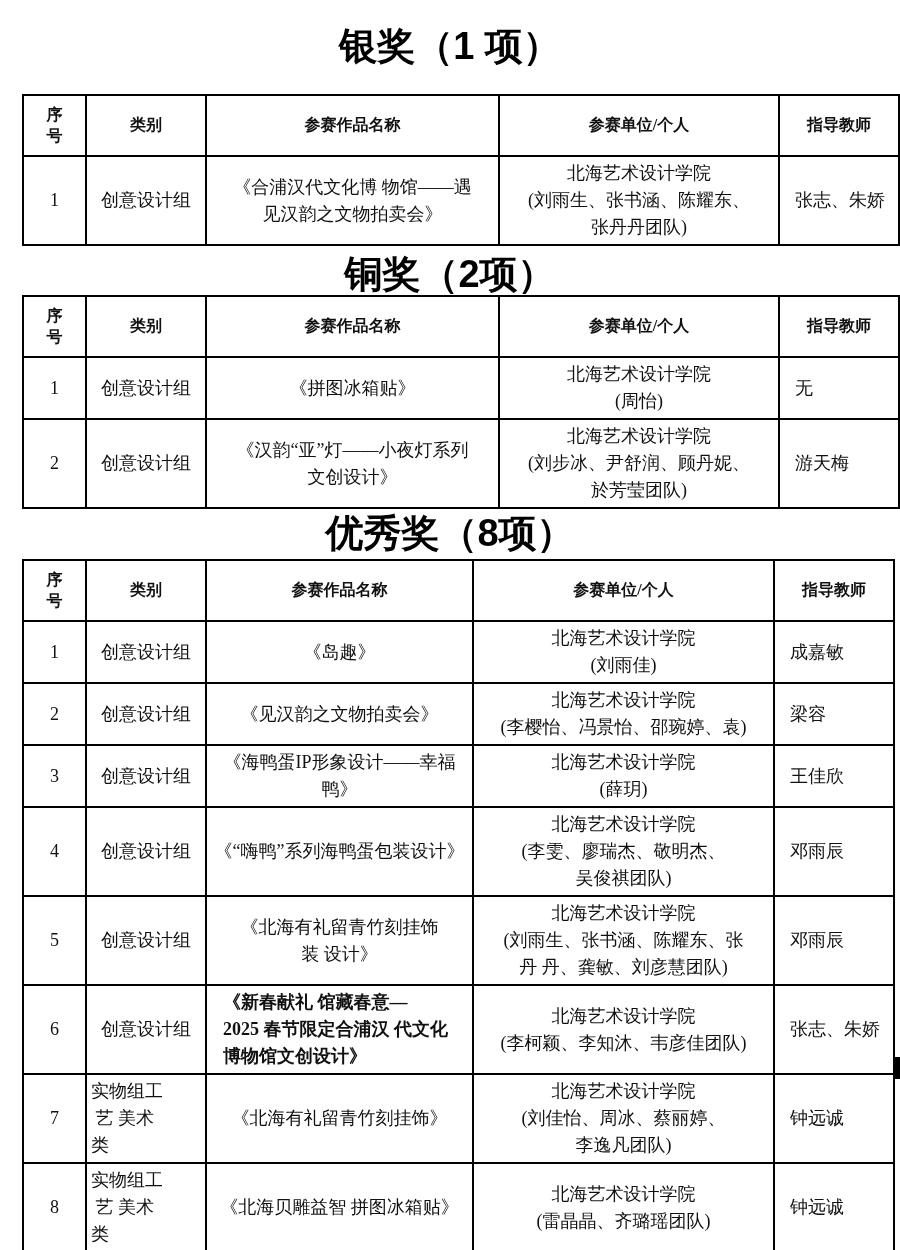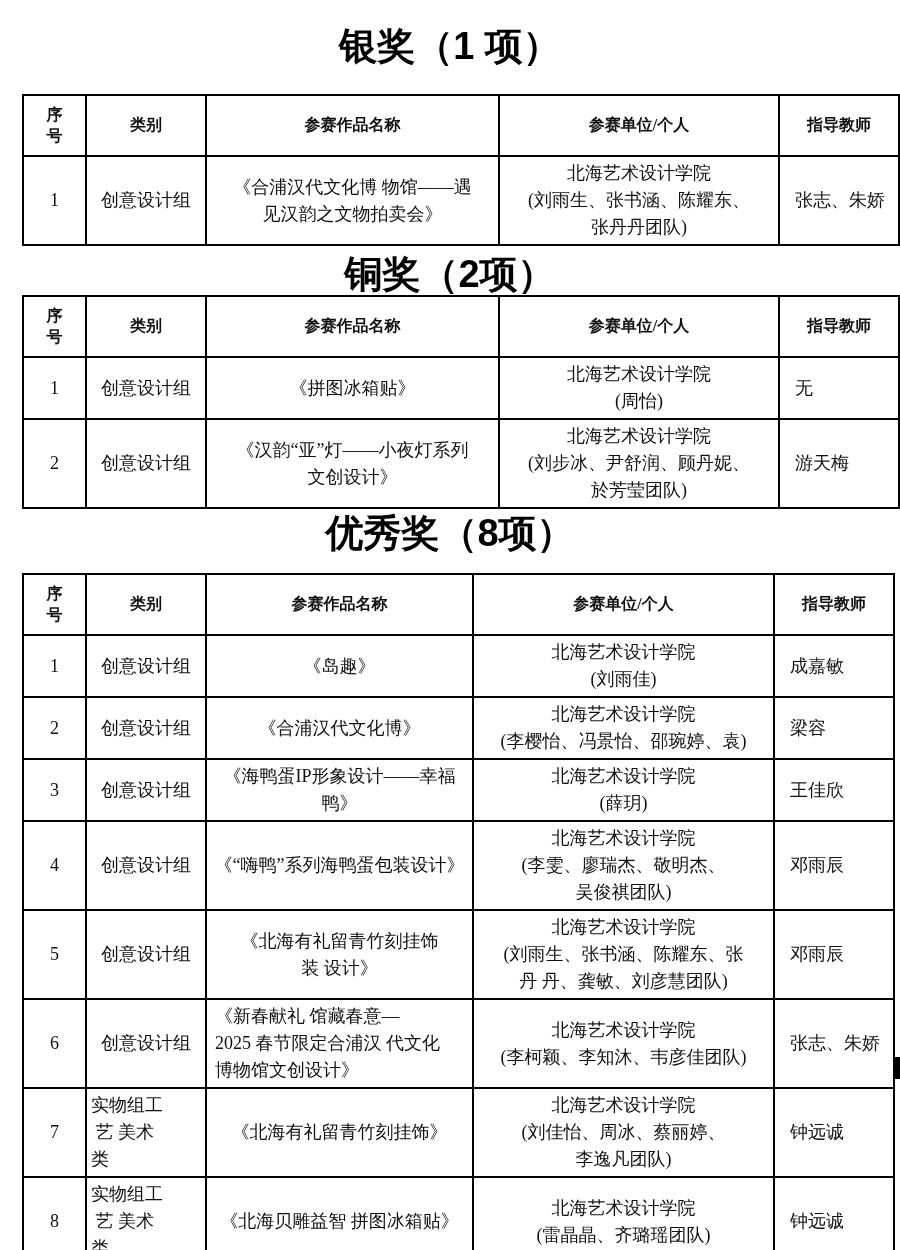--- a/index.html
+++ b/index.html
@@ -19,21 +19,21 @@
     font-family: "Liberation Sans", sans-serif;
     font-weight: bold;
     font-size: 38px;
     line-height: 48px;
     text-align: center;
     margin: 0;
     color: #000000;
   }
   .title-1 { padding-top: 22px; margin-bottom: 24px; }
   .title-2 { margin-top: 4px; margin-bottom: -3px; }
-  .title-3 { margin-top: 0px; margin-bottom: 16px; }
+  .title-3 { margin-top: 0px; margin-bottom: 2px; }
 
   table.award-table {
     border-collapse: collapse;
     table-layout: fixed;
     margin-left: 22px;
   }
   table.award-table, .award-table th, .award-table td {
     border: 2px solid #000000;
   }
   .award-table th {
@@ -48,21 +48,21 @@
     font-size: 18px;
     line-height: 27px;
     white-space: pre;
     vertical-align: middle;
     text-align: center;
     padding: 3px 2px;
     color: #111111;
   }
   .award-table td.al-left { text-align: left; padding-left: 4px; }
   .award-table td.cell-teacher { text-align: left; padding-left: 15px; }
-  .award-table td.cell-work.al-left { padding-left: 8px; }
+  .award-table td.cell-work.al-left { padding-left: 16px; font-weight: bold; }
 
   .right-edge-mark {
     position: absolute;
     top: 1057px;
     right: 0;
     width: 5px;
     height: 22px;
     background: #000000;
   }
 </style>
@@ -169,21 +169,21 @@
           <td class="cell-index">1</td>
           <td class="cell-category">创意设计组</td>
           <td class="cell-work">《岛趣》</td>
           <td class="cell-unit">北海艺术设计学院
 (刘雨佳)</td>
           <td class="cell-teacher al-left">成嘉敏</td>
         </tr>
         <tr>
           <td class="cell-index">2</td>
           <td class="cell-category">创意设计组</td>
-          <td class="cell-work">《合浦汉代文化博》</td>
+          <td class="cell-work">《见汉韵之文物拍卖会》</td>
           <td class="cell-unit">北海艺术设计学院
 (李樱怡、冯景怡、邵琬婷、袁)</td>
           <td class="cell-teacher al-left">梁容</td>
         </tr>
         <tr>
           <td class="cell-index">3</td>
           <td class="cell-category">创意设计组</td>
           <td class="cell-work">《海鸭蛋IP形象设计——幸福
 鸭》</td>
           <td class="cell-unit">北海艺术设计学院

